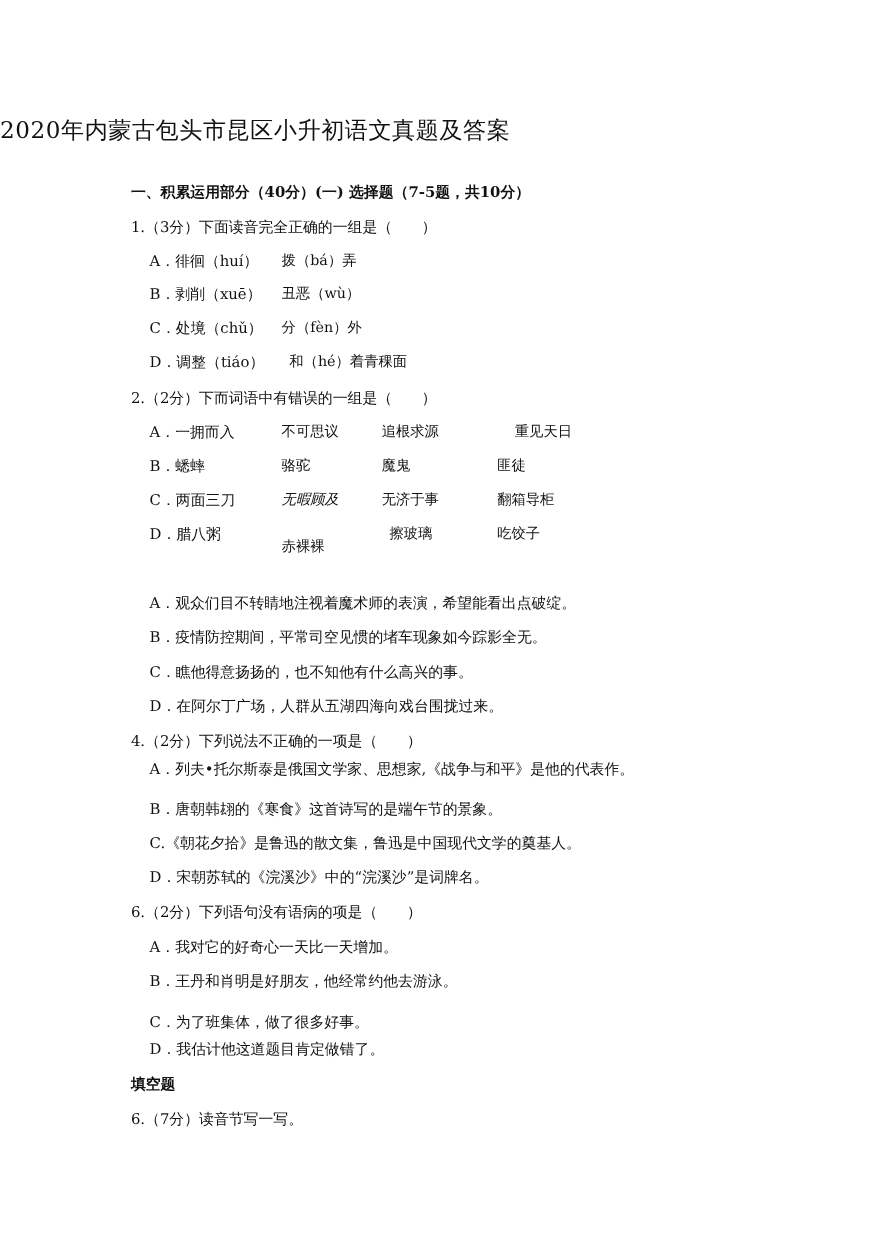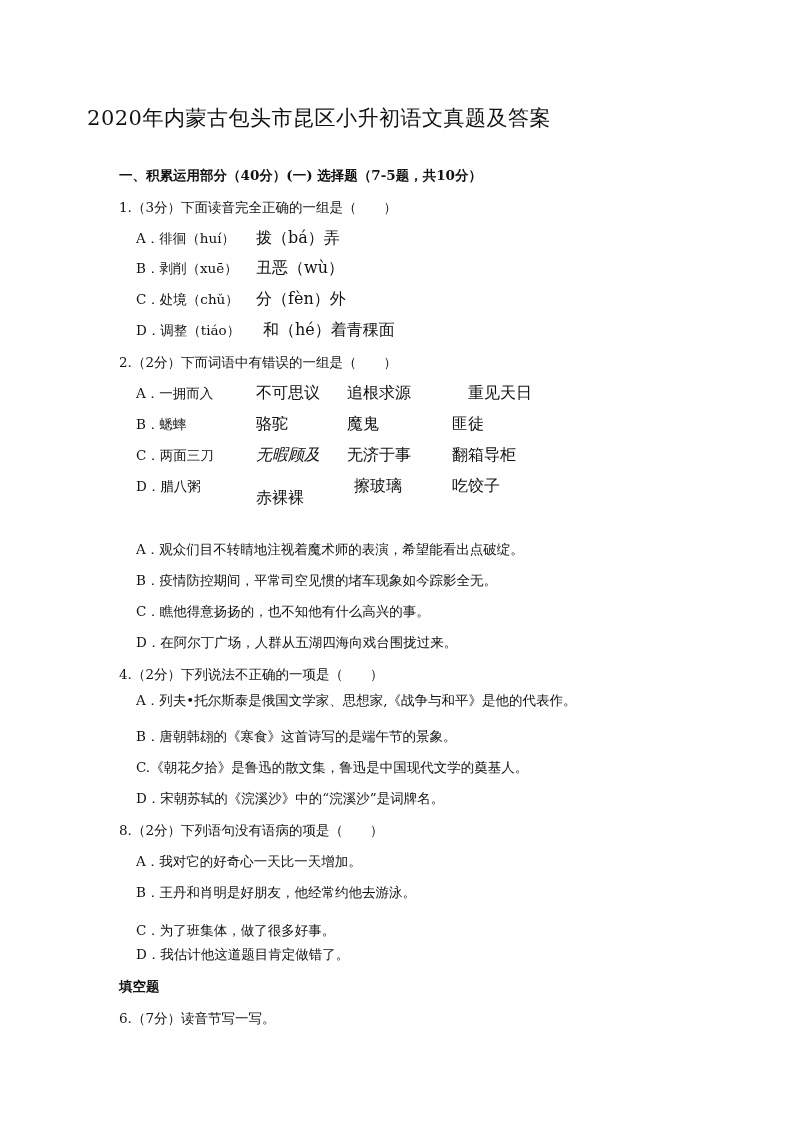--- a/index.html
+++ b/index.html
@@ -1,24 +1,24 @@
 <!DOCTYPE html>
 <html><head>
 <meta charset="utf-8">
 <style>
   html, body { margin: 0; padding: 0; background: #ffffff; }
   body { width: 794px; height: 1123px; position: relative; overflow: hidden;
          font-family: "DejaVu Serif", "Liberation Serif", serif; color: #111; }
   .page { position: absolute; left: 0; top: 0; width: 794px; height: 1123px; background: #fff; }
-  .title { position: absolute; top: 104px; left: 0; width: 638px; text-align: center;
+  .title { position: absolute; top: 104px; left: 0; width: 638px; text-align: left;
            font-size: 21px; line-height: 28px; letter-spacing: 0.5px; }
   .line { position: absolute; left: 119px; font-size: 13.5px; line-height: 20px; white-space: nowrap; }
   .bold { font-weight: bold; }
   .opt { left: 136px; }
-  .cell { position: absolute; font-size: 16px; line-height: 20px; white-space: nowrap; }
+  .cell { position: absolute; font-size: 13px; line-height: 20px; white-space: nowrap; }
 </style>
 </head>
 <body>
 
 <div class="page">
 
   <div class="title">2020年内蒙古包头市昆区小升初语文真题及答案</div>
 
   <div class="line bold" style="top:165px;">一、积累运用部分（40分）(一) 选择题（7-5题，共10分）</div>
 
@@ -58,21 +58,21 @@
   <div class="line opt" style="top:570px;">B．疫情防控期间，平常司空见惯的堵车现象如今踪影全无。</div>
   <div class="line opt" style="top:632px;">D．在阿尔丁广场，人群从五湖四海向戏台围拢过来。</div>
   <div class="line opt" style="top:601px;">C．瞧他得意扬扬的，也不知他有什么高兴的事。</div>
 
   <div class="line" style="top:664px;">4.（2分）下列说法不正确的一项是（　　）</div>
   <div class="line opt" style="top:667px;margin-top:23px;">A．列夫•托尔斯泰是俄国文学家、思想家,《战争与和平》是他的代表作。</div>
   <div class="line opt" style="top:726px;">B．唐朝韩翃的《寒食》这首诗写的是端午节的景象。</div>
   <div class="line opt" style="top:757px;">C.《朝花夕拾》是鲁迅的散文集，鲁迅是中国现代文学的奠基人。</div>
   <div class="line opt" style="top:788px;">D．宋朝苏轼的《浣溪沙》中的“浣溪沙”是词牌名。</div>
 
-  <div class="line" style="top:820px;">8.（2分）下列语句没有语病的项是（　　）</div>
+  <div class="line" style="top:820px;">6.（2分）下列语句没有语病的项是（　　）</div>
   <div class="line opt" style="top:851px;">A．我对它的好奇心一天比一天增加。</div>
   <div class="line opt" style="top:882px;">B．王丹和肖明是好朋友，他经常约他去游泳。</div>
   <div class="line opt" style="top:920px;">C．为了班集体，做了很多好事。</div>
   <div class="line opt" style="top:944px;">D．我估计他这道题目肯定做错了。</div>
 
   <div class="line bold" style="top:976px;">填空题</div>
 
   <div class="line" style="top:1008px;">6.（7分）读音节写一写。</div>
 
 </div>

